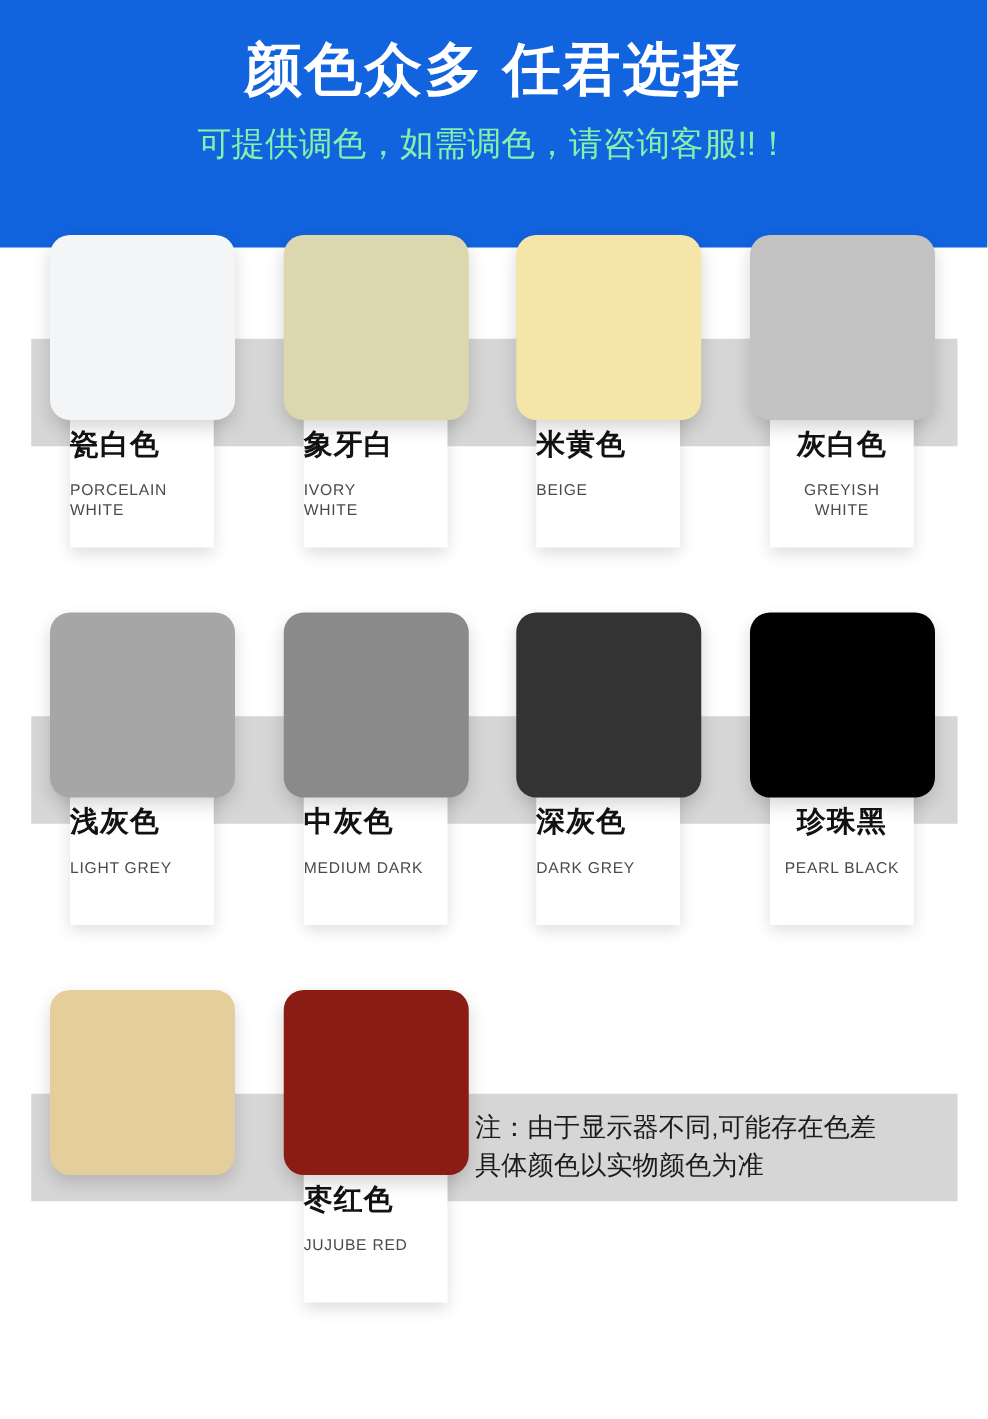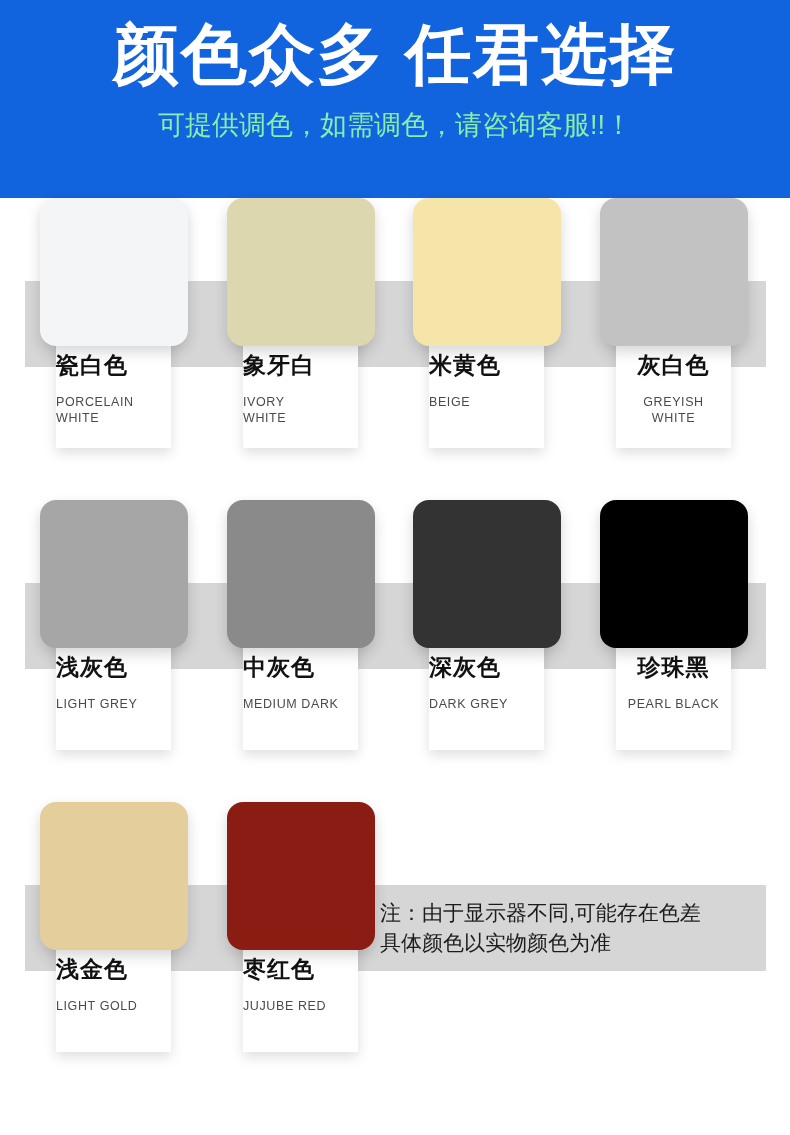--- a/index.html
+++ b/index.html
@@ -25,40 +25,40 @@
     left: 0; top: 0;
     width: 790px;
     height: 198px;
     background: #1263DE;
     display: flex;
     flex-direction: column;
     align-items: center;
     justify-content: flex-start;
   }
   .header-title {
-    margin-top: 18px;
+    margin-top: 30px;
     color: #ffffff;
-    font-size: 66px;
+    font-size: 46px;
     font-weight: bold;
     letter-spacing: 2px;
     line-height: 1.1;
     white-space: nowrap;
   }
   .header-sub {
     margin-top: 18px;
     color: #86efac;
     font-size: 27px;
     font-weight: normal;
     letter-spacing: 0px;
     line-height: 1.2;
     white-space: nowrap;
   }
 
   
-  .rows { position: absolute; left: 0; top: 198px; width: 726px; }
+  .rows { position: absolute; left: 0; top: 188px; width: 726px; }
 
   .row {
     position: relative;
     width: 790px;
     height: 302px;
   }
   .row.row-last { height: 330px; }
 
   
   .band {
@@ -242,27 +242,20 @@
           </div>
         </div>
       </div>
     </div>
 
     <div class="row row-last">
       <div class="band" style="background: rgb(214, 214, 214);"></div>
 
       <div class="cell c0">
         <div class="chip" style="background: rgb(227, 206, 156);"></div>
-        <div class="label-card">
-          <div class="label-cn">浅金色</div>
-          <div class="label-en">
-            <div>LIGHT GOLD</div>
-            <div></div>
-          </div>
-        </div>
       </div>
 
       <div class="cell c1">
         <div class="chip" style="background: rgb(139, 28, 19);"></div>
         <div class="label-card">
           <div class="label-cn">枣红色</div>
           <div class="label-en">
             <div>JUJUBE RED</div>
             <div></div>
           </div>

